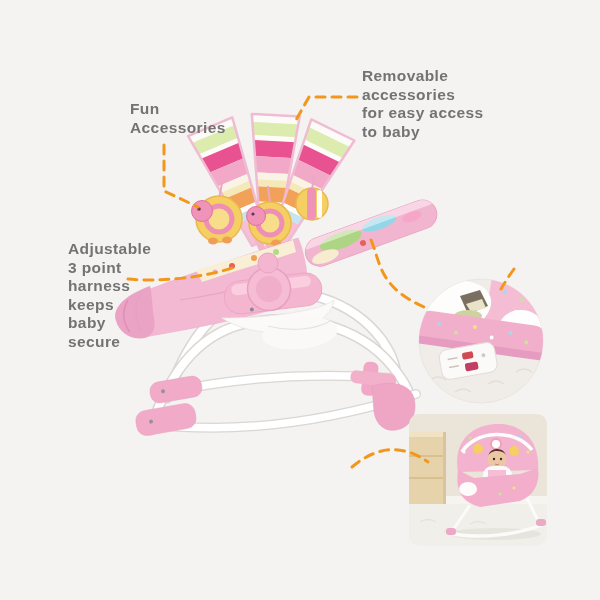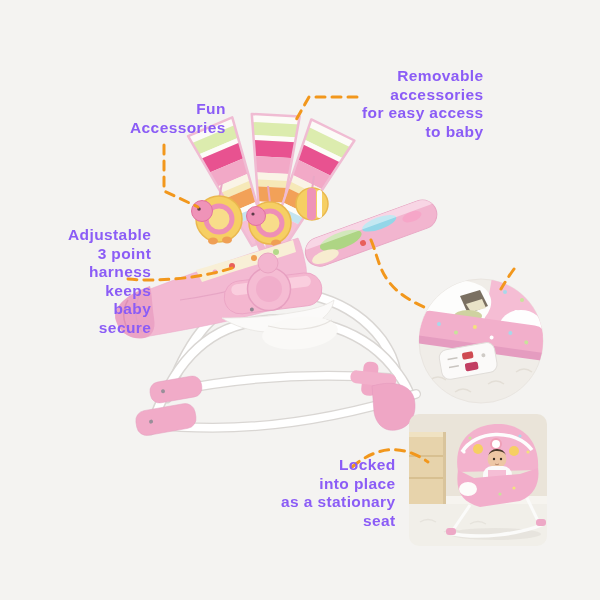--- a/index.html
+++ b/index.html
@@ -2,26 +2,26 @@
 <html><head>
 <meta charset="utf-8">
 <style>
   html,body{margin:0;padding:0;background:#f4f3f1;}
   .canvas{
     position:relative;width:600px;height:600px;overflow:hidden;
     background:#f4f3f1;font-family:"Liberation Sans",sans-serif;
   }
   .art{position:absolute;left:0;top:0;}
   .callout{
-    position:absolute;white-space:pre-line;color:#8b5cf6;
-    font-weight:700;font-size:15.5px;line-height:18.5px;letter-spacing:.4px;text-align:right;
+    position:absolute;white-space:pre-line;color:#737373;
+    font-weight:700;font-size:15.5px;line-height:18.5px;letter-spacing:.4px;
   }
   .co-fun{left:130px;top:100px;}
   .co-removable{left:362px;top:67px;}
-  .co-harness{left:68px;top:226px;}
+  .co-harness{left:68px;top:240px;}
   .co-melodies{left:443px;top:200px;}
   .co-locked{left:281px;top:456px;}
 </style>
 </head>
 <body>
 
 <div class="canvas">
 
   <svg class="art" width="600" height="600" viewBox="0 0 600 600">
     <defs>
@@ -253,17 +253,13 @@
   <div class="callout co-removable">Removable
 accessories
 for easy access
 to baby</div>
   <div class="callout co-harness">Adjustable
 3 point
 harness
 keeps
 baby
 secure</div>
-  <div class="callout co-locked">Locked
-into place
-as a stationary
-seat</div>
 </div>
 
 </body></html>

